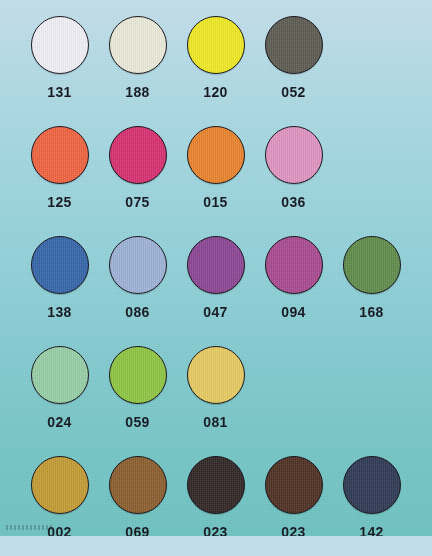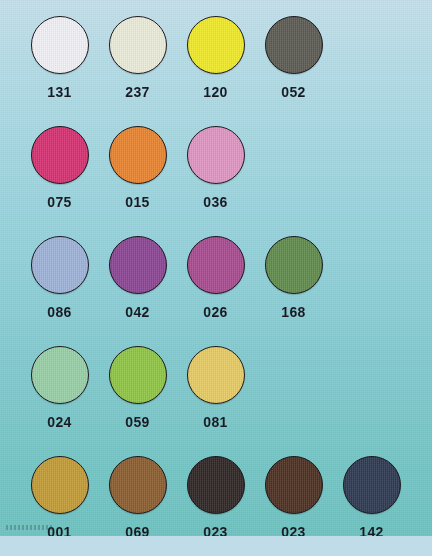--- a/index.html
+++ b/index.html
@@ -150,39 +150,45 @@
       <div class="swatch-cell">
         <div class="swatch-disc-wrap">
           <div class="swatch-disc" style="background-color: rgb(243, 242, 248);"></div>
         </div>
         <div class="swatch-label">131</div>
       </div>
       <div class="swatch-cell">
         <div class="swatch-disc-wrap">
           <div class="swatch-disc" style="background-color: rgb(237, 237, 220);"></div>
         </div>
-        <div class="swatch-label">237</div>
+        <div class="swatch-label">188</div>
       </div>
       <div class="swatch-cell">
         <div class="swatch-disc-wrap">
           <div class="swatch-disc" style="background-color: rgb(242, 236, 30);"></div>
         </div>
         <div class="swatch-label">120</div>
       </div>
       <div class="swatch-cell">
         <div class="swatch-disc-wrap">
           <div class="swatch-disc" style="background-color: rgb(88, 88, 79);"></div>
         </div>
         <div class="swatch-label">052</div>
       </div>
     </div>
 
     <div class="swatch-row">
       <div class="swatch-cell">
         <div class="swatch-disc-wrap">
+          <div class="swatch-disc" style="background-color: rgb(242, 96, 60);"></div>
+        </div>
+        <div class="swatch-label">125</div>
+      </div>
+      <div class="swatch-cell">
+        <div class="swatch-disc-wrap">
           <div class="swatch-disc" style="background-color: rgb(217, 42, 110);"></div>
         </div>
         <div class="swatch-label">075</div>
       </div>
       <div class="swatch-cell">
         <div class="swatch-disc-wrap">
           <div class="swatch-disc" style="background-color: rgb(236, 129, 39);"></div>
         </div>
         <div class="swatch-label">015</div>
       </div>
@@ -190,35 +196,41 @@
         <div class="swatch-disc-wrap">
           <div class="swatch-disc" style="background-color: rgb(226, 147, 194);"></div>
         </div>
         <div class="swatch-label">036</div>
       </div>
     </div>
 
     <div class="swatch-row">
       <div class="swatch-cell">
         <div class="swatch-disc-wrap">
+          <div class="swatch-disc" style="background-color: rgb(47, 98, 168);"></div>
+        </div>
+        <div class="swatch-label">138</div>
+      </div>
+      <div class="swatch-cell">
+        <div class="swatch-disc-wrap">
           <div class="swatch-disc" style="background-color: rgb(157, 178, 216);"></div>
         </div>
         <div class="swatch-label">086</div>
       </div>
       <div class="swatch-cell">
         <div class="swatch-disc-wrap">
           <div class="swatch-disc" style="background-color: rgb(139, 64, 147);"></div>
         </div>
-        <div class="swatch-label">042</div>
+        <div class="swatch-label">047</div>
       </div>
       <div class="swatch-cell">
         <div class="swatch-disc-wrap">
           <div class="swatch-disc" style="background-color: rgb(169, 69, 143);"></div>
         </div>
-        <div class="swatch-label">026</div>
+        <div class="swatch-label">094</div>
       </div>
       <div class="swatch-cell">
         <div class="swatch-disc-wrap">
           <div class="swatch-disc" style="background-color: rgb(92, 138, 70);"></div>
         </div>
         <div class="swatch-label">168</div>
       </div>
     </div>
 
     <div class="swatch-row">
@@ -240,21 +252,21 @@
         </div>
         <div class="swatch-label">081</div>
       </div>
     </div>
 
     <div class="swatch-row">
       <div class="swatch-cell">
         <div class="swatch-disc-wrap">
           <div class="swatch-disc" style="background-color: rgb(196, 154, 46);"></div>
         </div>
-        <div class="swatch-label">001</div>
+        <div class="swatch-label">002</div>
       </div>
       <div class="swatch-cell">
         <div class="swatch-disc-wrap">
           <div class="swatch-disc" style="background-color: rgb(138, 90, 40);"></div>
         </div>
         <div class="swatch-label">069</div>
       </div>
       <div class="swatch-cell">
         <div class="swatch-disc-wrap">
           <div class="swatch-disc" style="background-color: rgb(43, 32, 32);"></div>

